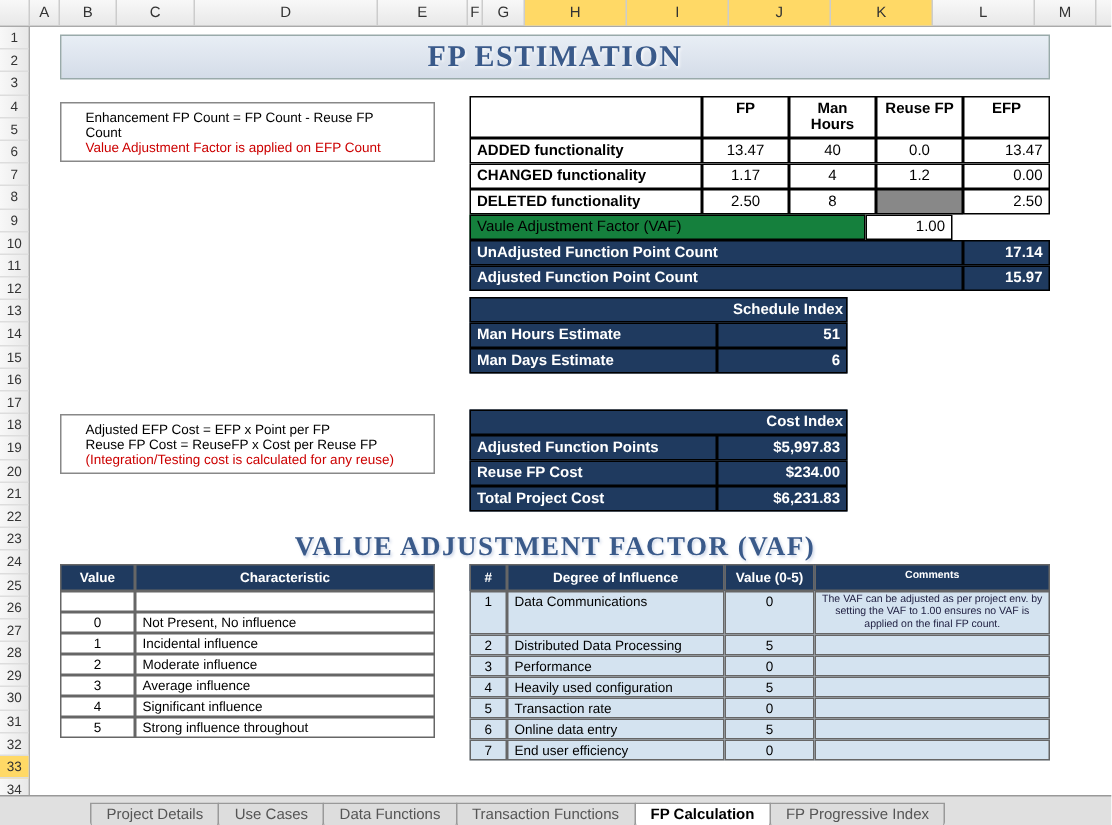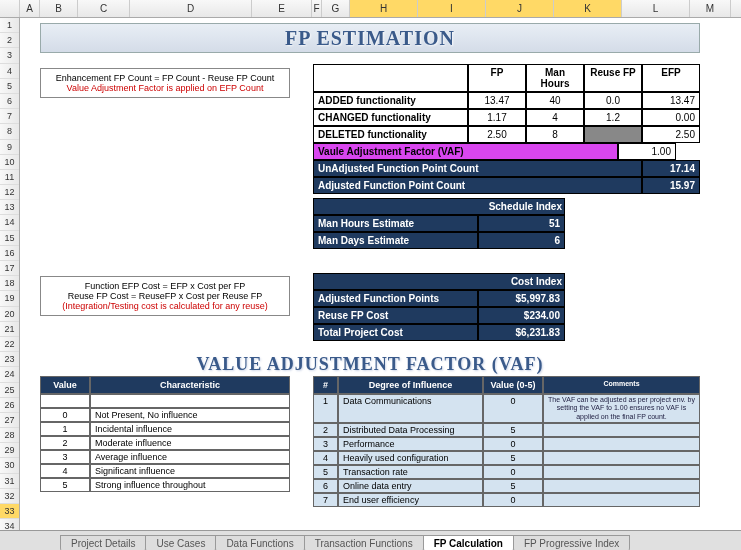--- a/index.html
+++ b/index.html
@@ -5,32 +5,32 @@
 *{box-sizing:border-box;margin:0;padding:0}
 body{font-family:Arial,Calibri,sans-serif;font-size:10px;background:#fff;width:741px;height:550px;overflow:hidden;position:relative}
 .col-headers{display:flex;height:18px;background:linear-gradient(#f8f8f8,#e8e8e8);border-bottom:1px solid #aaa}
 .col-h{border-right:1px solid #ccc;text-align:center;line-height:18px;color:#333;font-size:10px}
 .row-nums{position:absolute;left:0;top:18px;width:20px;background:linear-gradient(90deg,#f8f8f8,#e8e8e8);border-right:1px solid #aaa}
 .row-n{height:15.2px;text-align:center;font-size:9px;color:#333;border-bottom:1px solid #ddd;line-height:15px}
 .row-n.sel{background:#ffd966}
 .sheet{position:absolute;left:20px;top:18px;right:0;bottom:20px;overflow:hidden}
 .title-banner{position:absolute;left:20px;top:5px;width:660px;height:30px;background:linear-gradient(#e8eef5,#d4dce8);border:1px solid #9aa;text-align:center}
 .title-banner h1{font-family:'Times New Roman',serif;font-size:20px;font-weight:bold;color:#3a5a8a;text-shadow:1px 1px 2px rgba(255,255,255,.8);letter-spacing:1px;line-height:28px}
-.note-box{position:absolute;border:1.5px solid #888;padding:4px 6px;font-size:9px;text-align:center;background:#fff}
+.note-box{position:absolute;border:1.5px solid #888;padding:4px 16px;font-size:9px;text-align:left;background:#fff}
 .note-box .red{color:#c00}
 .fpc-table{position:absolute;left:293px;top:46px;width:387px}
 .fpc-header{background:#1f3a5f;color:#fff;text-align:center;font-weight:bold;font-size:10px;padding:2px;border:1px solid #000}
 .fpc-row{display:flex}
 .fpc-row>div{border:1px solid #000;padding:2px 4px;font-size:10px;background:#fff}
 .fpc-row.hdr>div{font-weight:bold;text-align:center}
 .fpc-row .c1{width:155px;font-weight:bold}
 .fpc-row .c2,.fpc-row .c3,.fpc-row .c4,.fpc-row .c5{width:58px;text-align:center}
 .fpc-row .c5{text-align:right}
 .fpc-vaf{display:flex}
-.fpc-vaf .l{width:305px;border:1px solid #000;padding:2px 4px;font-weight:bold;background:#d946ef}
+.fpc-vaf .l{width:264px;border:1px solid #000;padding:2px 4px;font-weight:normal;background:#15803d}
 .fpc-vaf .r{width:58px;border:1px solid #000;padding:2px 4px;text-align:right;background:#fff}
 .fpc-sum{display:flex}
 .fpc-sum .l{width:329px;background:#1f3a5f;color:#fff;font-weight:bold;padding:2px 4px;border:1px solid #000}
 .fpc-sum .r{width:58px;background:#1f3a5f;color:#fff;font-weight:bold;padding:2px 4px;text-align:right;border:1px solid #000}
 .mini-table{position:absolute;left:293px;width:252px}
 .mini-header{background:#1f3a5f;color:#fff;text-align:right;font-weight:bold;font-size:10px;padding:2px;border:1px solid #000}
 .mini-row{display:flex}
 .mini-row .l{width:165px;background:#1f3a5f;color:#fff;font-weight:bold;padding:2px 4px;border:1px solid #000;font-size:10px}
 .mini-row .r{width:87px;background:#1f3a5f;color:#fff;font-weight:bold;padding:2px 4px;text-align:right;border:1px solid #000;font-size:10px}
 .vaf-banner{position:absolute;left:20px;top:336px;width:660px;text-align:center}
@@ -174,21 +174,21 @@
           <div class="r">51</div>
         </div>
         <div class="mini-row">
           <div class="l">Man Days Estimate</div>
           <div class="r">6</div>
         </div>
       </div>
   </div>
 
   <div class="note-box" style="left:20px;top:258px;width:250px">
-    <div>Function EFP Cost = EFP x Cost per FP</div>
+    <div>Adjusted EFP Cost = EFP x Point per FP</div>
     <div>Reuse FP Cost = ReuseFP x Cost per Reuse FP</div>
     <div class="red">(Integration/Testing cost is calculated for any reuse)</div>
   </div>
 
   <div class="mini-table" style="top:255px">
     <div class="mini-header">Cost Index</div>
     <div id="cost-rows">
         <div class="mini-row">
           <div class="l">Adjusted Function Points</div>
           <div class="r">$5,997.83</div>

